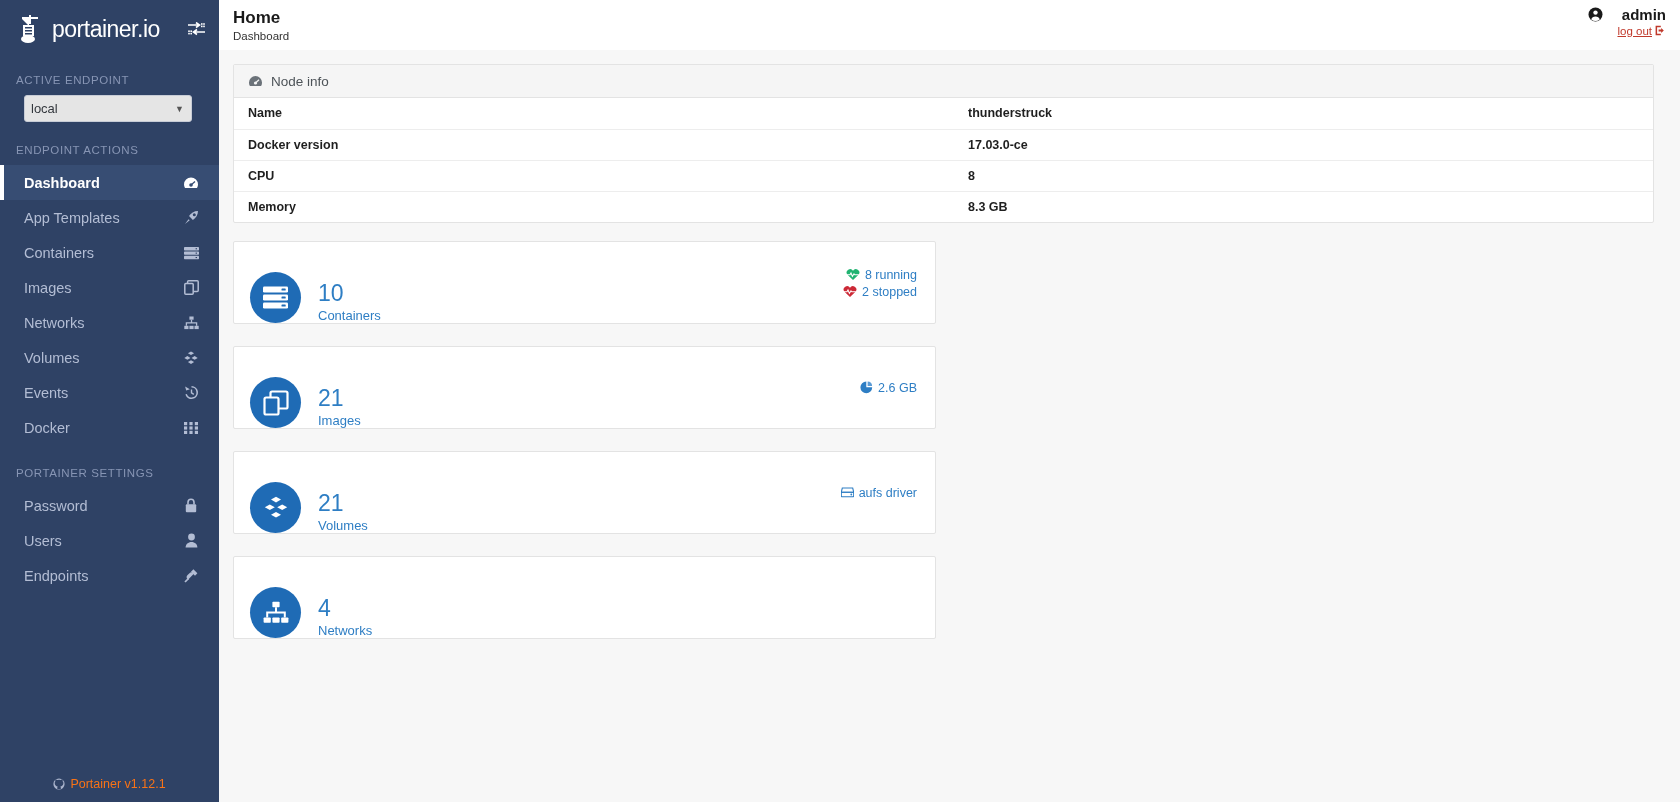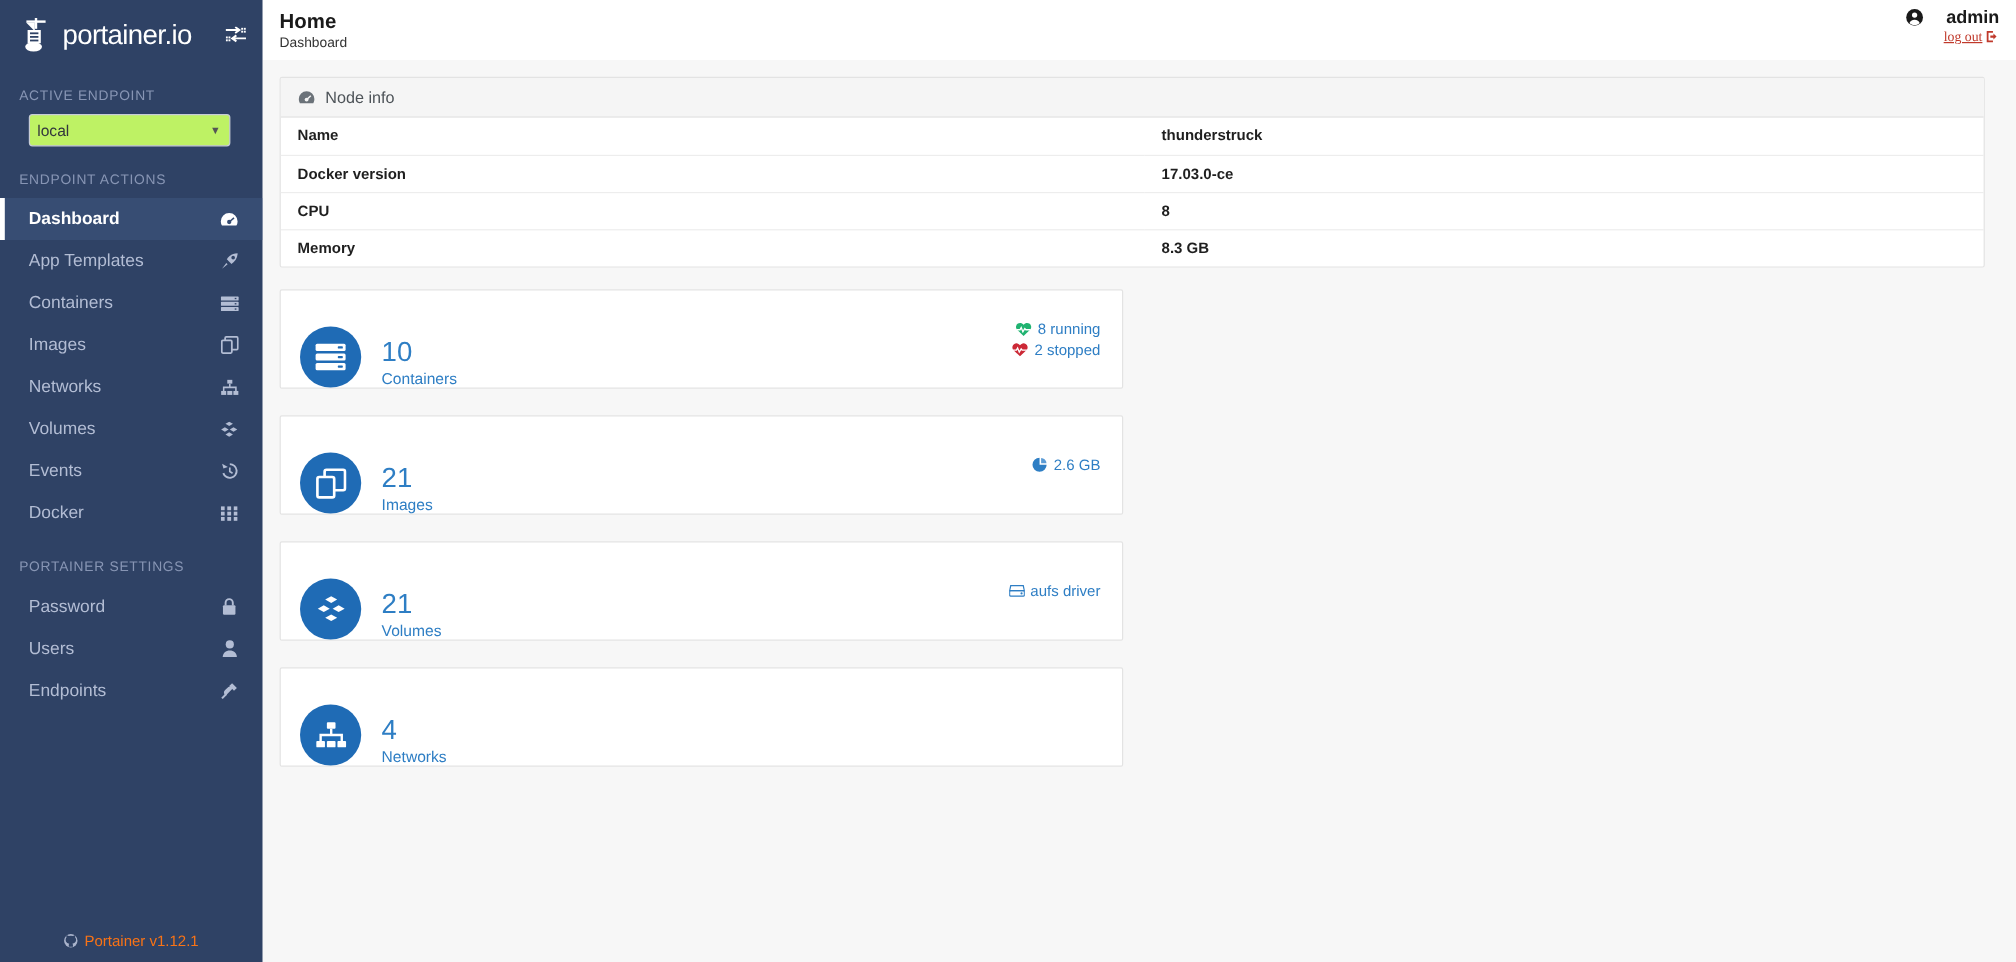--- a/index.html
+++ b/index.html
@@ -31,21 +31,21 @@
     margin-left:auto; color:#ffffff; font-size:15px;
     display:flex; align-items:center; cursor:pointer;
   }
   .side-heading {
     color:#8795b4; font-size:11.5px; letter-spacing:.6px;
     padding:0 0 0 16px; margin-top:22px; margin-bottom:9px;
     font-weight:400;
   }
   .endpoint-select-wrap { padding:0 18px 0 24px; }
   .endpoint-select {
-    width:168px; height:27px; background:#bef264;
+    width:168px; height:27px; background:#e5e5e5;
     border:1px solid #c7ccd6; border-radius:3px;
     font-size:13px; color:#33373d; padding:0 6px;
     display:flex; align-items:center; position:relative;
     font-family:"Liberation Sans", sans-serif;
   }
   .endpoint-select .caret {
     position:absolute; right:7px; top:50%; transform:translateY(-50%);
     font-size:9px; color:#555;
   }
   .nav-list { display:flex; flex-direction:column; }
@@ -86,21 +86,21 @@
   .user-block {
     position:absolute; right:14px; top:6px; text-align:right;
   }
   .user-name {
     font-size:15px; color:#1a1a1a; font-weight:bold;
     display:flex; align-items:center; justify-content:flex-end; gap:19px;
   }
   .logout {
     font-size:11.5px; color:#c0392b; text-decoration:underline;
     display:flex; justify-content:flex-end; gap:3px;
-    margin-top:2px; cursor:pointer;font-family:Liberation Serif, serif;
+    margin-top:2px; cursor:pointer;
   }
   .content {
     background:#f7f7f7; position:absolute;
     top:50px; left:0; right:0; bottom:0;
     padding:14px 26px 0 14px;
   }
 
   
   .panel {
     background:#ffffff; border:1px solid #e3e3e3;

